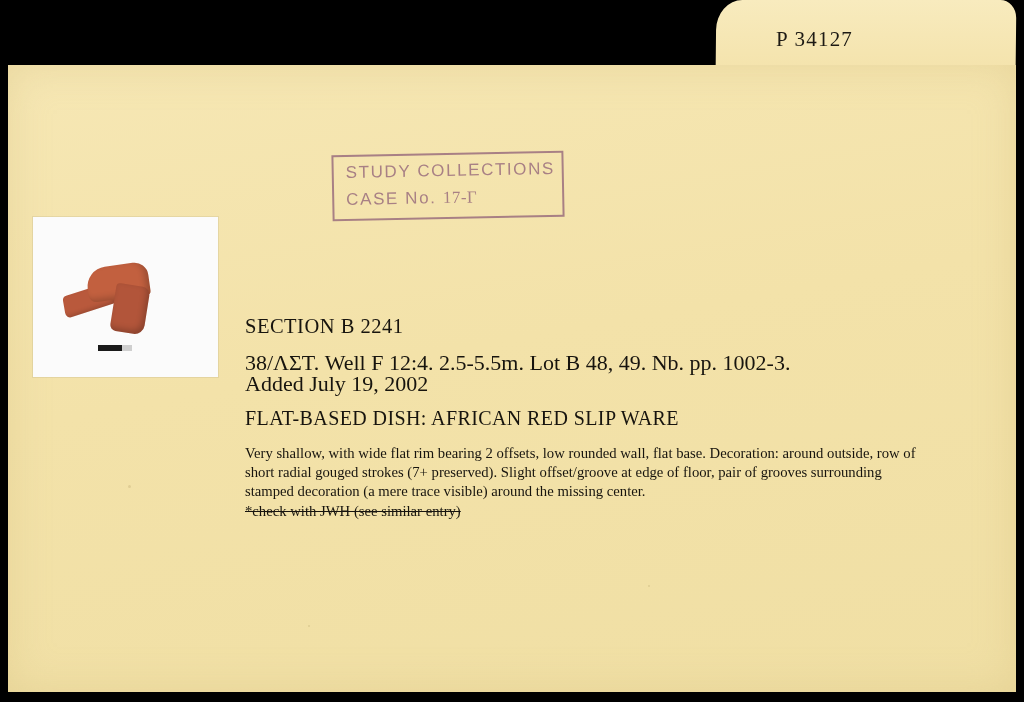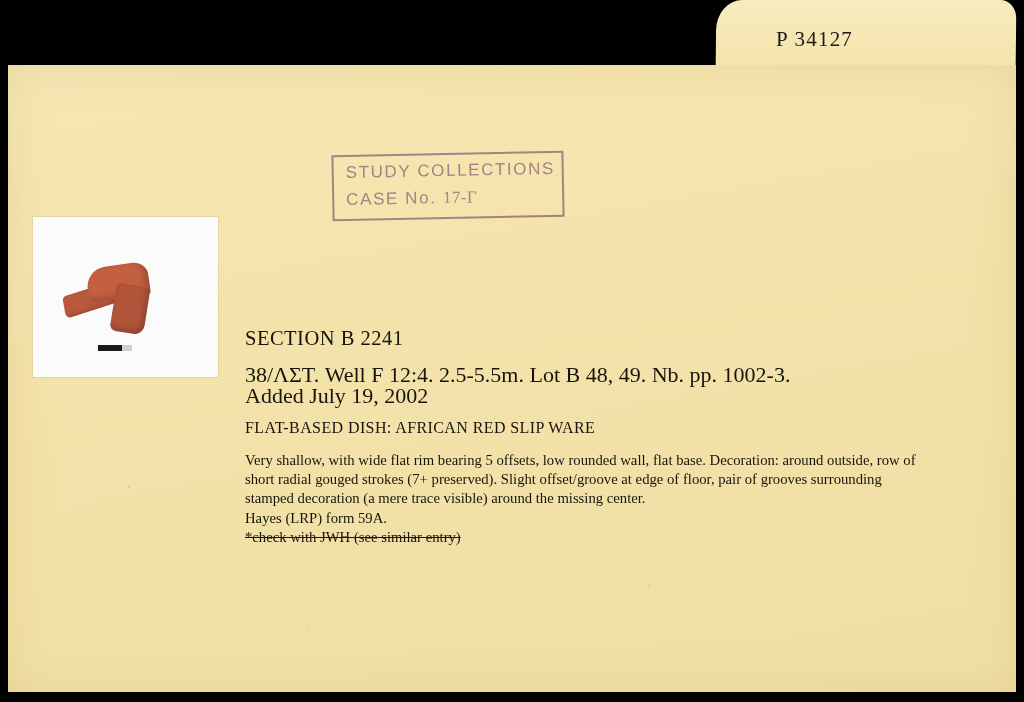--- a/index.html
+++ b/index.html
@@ -164,42 +164,42 @@
   .content {
     position: absolute;
     left: 237px;
     top: 246px;
     width: 680px;
     color: #17140e;
   }
   .section-title {
     font-size: 20.5px;
     letter-spacing: 0.5px;
-    margin: 16px 0 14px 0;
+    margin: 4px 0 14px 0;
   }
   .meta {
     font-size: 22px;
     line-height: 21px;
     margin: 0 0 13px 0;
     max-width: 600px;
   }
   .date-line {
     font-size: 16.5px;
     margin: 0 0 13px 0;
   }
   .dims {
     font-size: 16.5px;
     margin: 0 0 16px 0;
   }
   .dims span.sp {
     display: inline-block;
     width: 26px;
   }
   .object-title {
-    font-size: 16px;
+    font-size: 20px;
     letter-spacing: 0.4px;
     margin: 0 0 14px 0;
   }
   .desc {
     font-size: 14.7px;
     line-height: 19.2px;
     margin: 0;
     max-width: 672px;
   }
   .desc p {
@@ -252,21 +252,20 @@
       <div class="content">
         <div class="section-title">SECTION B 2241</div>
 
         <div class="meta">38/ΛΣΤ. Well F 12:4. 2.5-5.5m. Lot B 48, 49. Nb. pp. 1002-3. Added July 19, 2002</div>
 
 
 
         <div class="object-title">FLAT-BASED DISH: AFRICAN RED SLIP WARE</div>
 
         <div class="desc">
-          <p>Very shallow, with wide flat rim bearing 5 offsets, low rounded wall, flat base.  Decoration: around outside, row of short radial gouged strokes (7+ preserved). Slight offset/groove at edge of floor, pair of grooves surrounding stamped decoration (a mere trace visible) around the missing center.</p>
-          <p>Hayes (LRP) form 59A.</p>
+          <p>Very shallow, with wide flat rim bearing 2 offsets, low rounded wall, flat base.  Decoration: around outside, row of short radial gouged strokes (7+ preserved). Slight offset/groove at edge of floor, pair of grooves surrounding stamped decoration (a mere trace visible) around the missing center.</p>
           <p class="struck">*check with JWH (see similar entry)</p>
         </div>
       </div>
 
     </div>
   </div>
 </div>
 
 </body></html>

